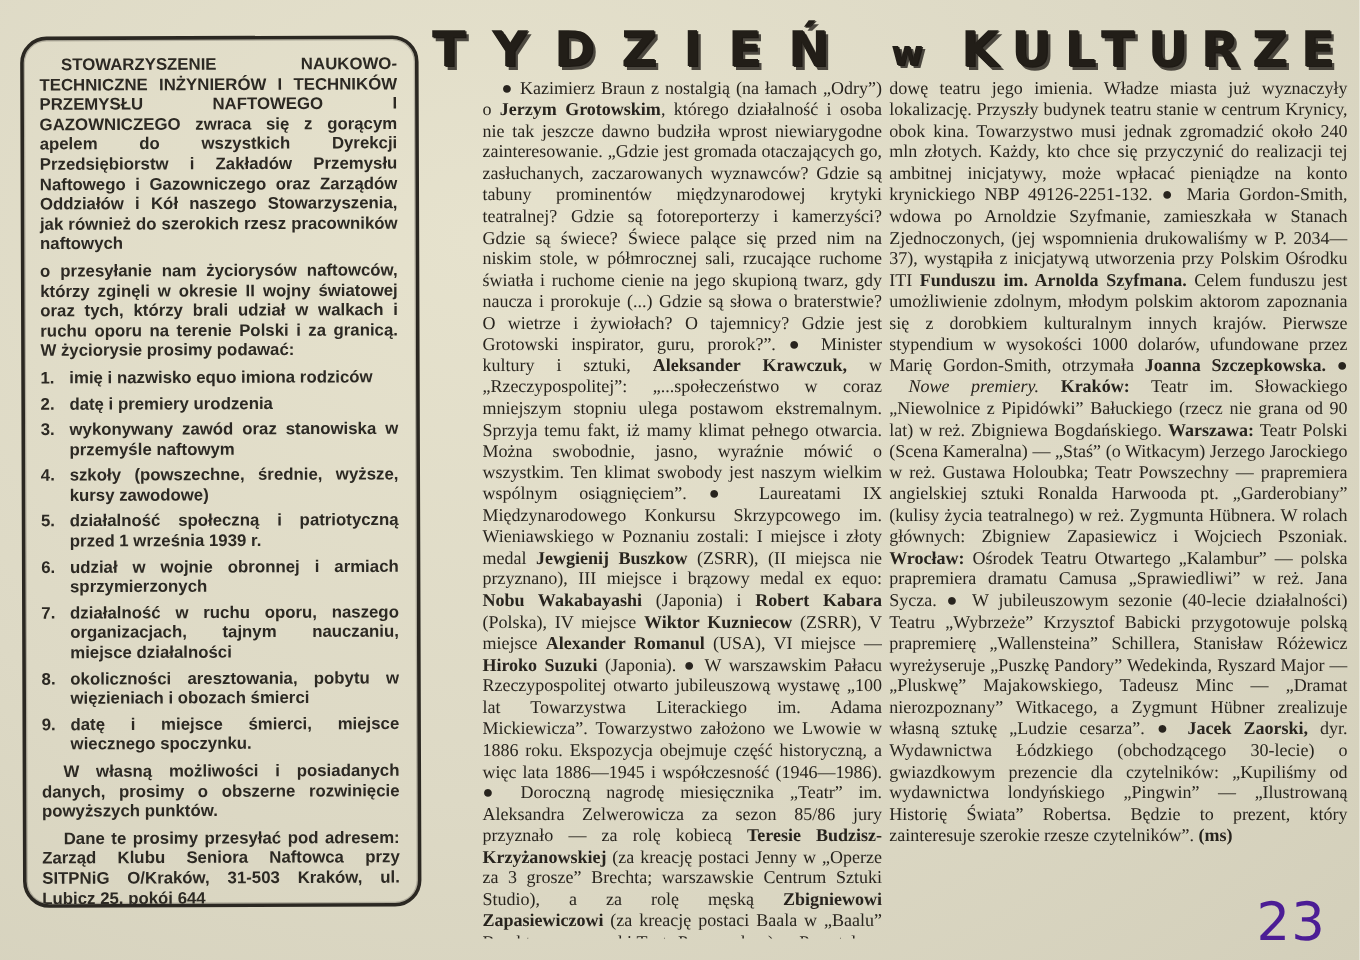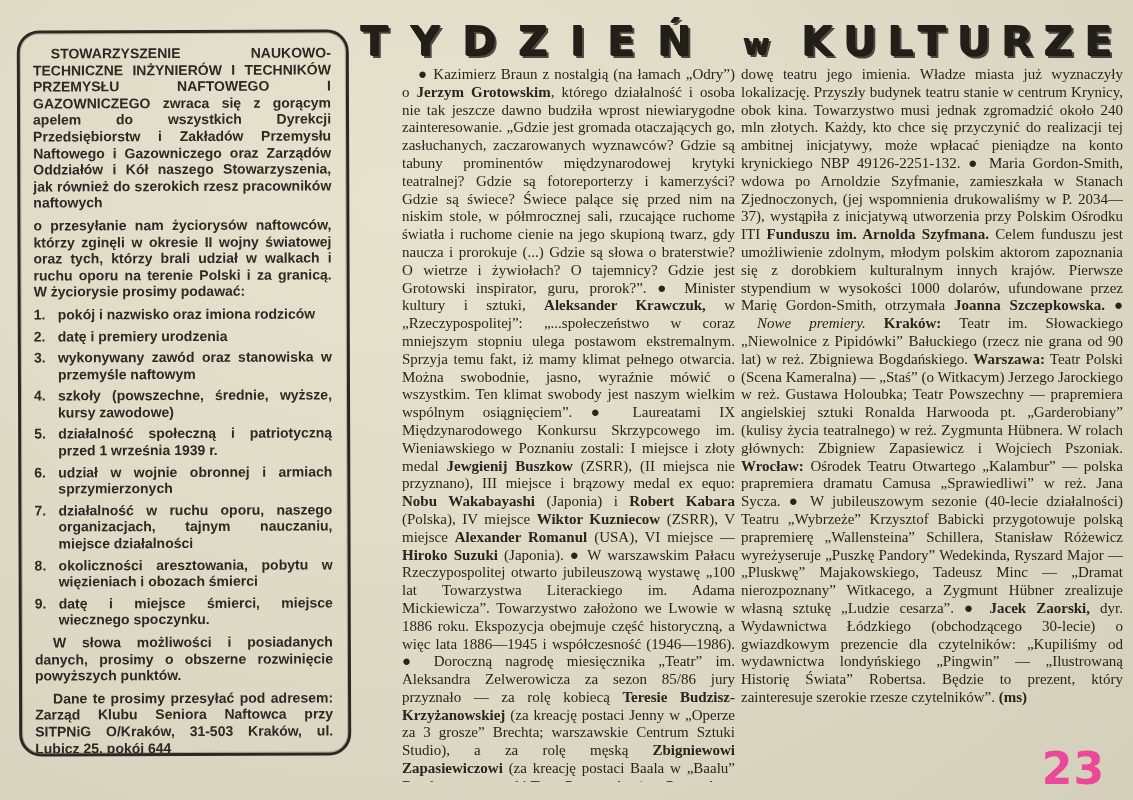--- a/index.html
+++ b/index.html
@@ -51,36 +51,36 @@
   }
   .col1{left:358px;width:377px;}
   .col1 .flow{text-indent:16px;margin-left:44px;}
   .col2{left:741px;width:382px;}
   .b{font-weight:bold;}
   .i{font-style:italic;margin-left:16px;}
 
   
   .page-number{
     position:absolute;right:28px;bottom:6px;
-    font-family:"DejaVu Sans", sans-serif;font-weight:bold;
-    font-size:44px;color:#ec4899;letter-spacing:1px;
+    font-family:"DejaVu Sans", sans-serif;font-weight:normal;
+    font-size:44px;color:#4c1d95;letter-spacing:1px;
   }
 </style>
 </head>
 <body>
 
 <div class="paper">
 
   <div class="notice-box">
     <p class="indent">STOWARZYSZENIE NAUKOWO-TECHNICZNE INŻYNIERÓW I TECHNIKÓW PRZEMYSŁU NAFTOWEGO I GAZOWNICZEGO zwraca się z gorącym apelem do wszystkich Dyrekcji Przedsiębiorstw i Zakładów Przemysłu Naftowego i Gazowniczego oraz Zarządów Oddziałów i Kół naszego Stowarzyszenia, jak również do szerokich rzesz pracowników naftowych</p>
     <p>o przesyłanie nam życiorysów naftowców, którzy zginęli w okresie II wojny światowej oraz tych, którzy brali udział w walkach i ruchu oporu na terenie Polski i za granicą. W życiorysie prosimy podawać:</p>
     <ol class="notice-list">
         <li>
           <span class="num">1.</span>
-          <span class="txt">pokój i nazwisko oraz imiona rodziców</span>
+          <span class="txt">imię i nazwisko equo imiona rodziców</span>
         </li>
         <li>
           <span class="num">2.</span>
           <span class="txt">datę i premiery urodzenia</span>
         </li>
         <li>
           <span class="num">3.</span>
           <span class="txt">wykonywany zawód oraz stanowiska w przemyśle naftowym</span>
         </li>
         <li>
@@ -101,21 +101,21 @@
         </li>
         <li>
           <span class="num">8.</span>
           <span class="txt">okoliczności aresztowania, pobytu w więzieniach i obozach śmierci</span>
         </li>
         <li>
           <span class="num">9.</span>
           <span class="txt">datę i miejsce śmierci, miejsce wiecznego spoczynku.</span>
         </li>
       </ol>
-    <p class="indent">W słowa możliwości i posiadanych danych, prosimy o obszerne rozwinięcie powyższych punktów.</p>
+    <p class="indent">W własną możliwości i posiadanych danych, prosimy o obszerne rozwinięcie powyższych punktów.</p>
     <p class="indent">Dane te prosimy przesyłać pod adresem: Zarząd Klubu Seniora Naftowca przy SITPNiG O/Kraków, 31-503 Kraków, ul. Lubicz 25, pokój 644</p>
 
   </div>
 
   <div class="masthead">
     <span class="mast-big mast-word1">TYDZIEŃ</span>
     <span class="mast-small">w</span>
     <span class="mast-big mast-word3">KULTURZE</span>
   </div>
 

